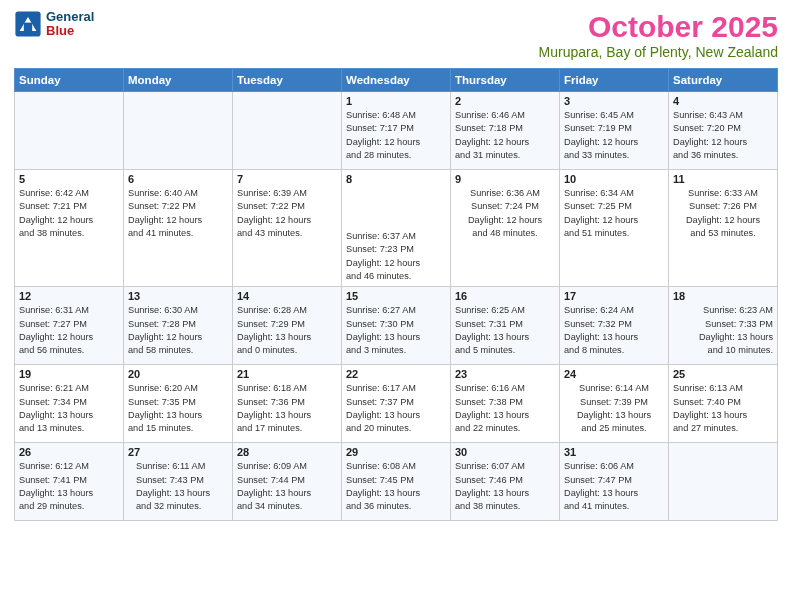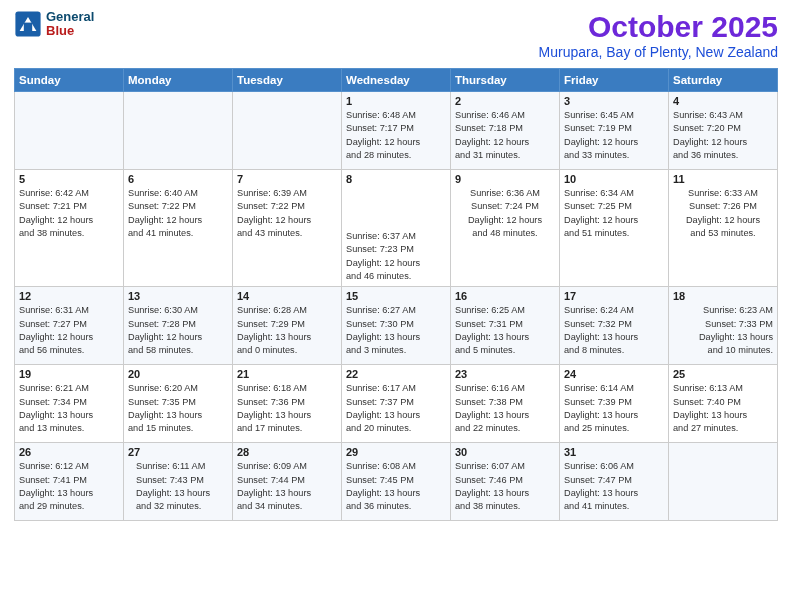--- a/index.html
+++ b/index.html
@@ -40,26 +40,26 @@
       width: 28px;
       height: 28px;
       margin-right: 4px;
     }
     .title-block {
       text-align: right;
     }
     .title-block h1 {
       font-size: 30px;
       font-weight: bold;
-      color: #6d28d9;
+      color: #ec4899;
     }
     .title-block h2 {
       font-size: 14px;
       font-weight: normal;
-      color: #1d4ed8;
+      color: #4d7c0f;
     }
     table {
       width: 100%;
       border-collapse: collapse;
       table-layout: fixed;
     }
     thead tr th {
       background-color: #3a7cc1;
       color: #fff;
       font-size: 11.5px;
@@ -295,21 +295,21 @@
           </td>
           <td>
             <span class="day-number">23</span>
             <div class="day-info" style="white-space: pre-line;">Sunrise: 6:16 AM
 Sunset: 7:38 PM
 Daylight: 13 hours
 and 22 minutes.</div>
           </td>
           <td>
             <span class="day-number">24</span>
-            <div class="day-info" style="white-space: pre-line;">Sunrise: 6:14 AM
+            <div class="day-info" style="white-space: pre-line; text-align: center;">Sunrise: 6:14 AM
 Sunset: 7:39 PM
 Daylight: 13 hours
 and 25 minutes.</div>
           </td>
           <td>
             <span class="day-number">25</span>
             <div class="day-info" style="white-space: pre-line;">Sunrise: 6:13 AM
 Sunset: 7:40 PM
 Daylight: 13 hours
 and 27 minutes.</div>

